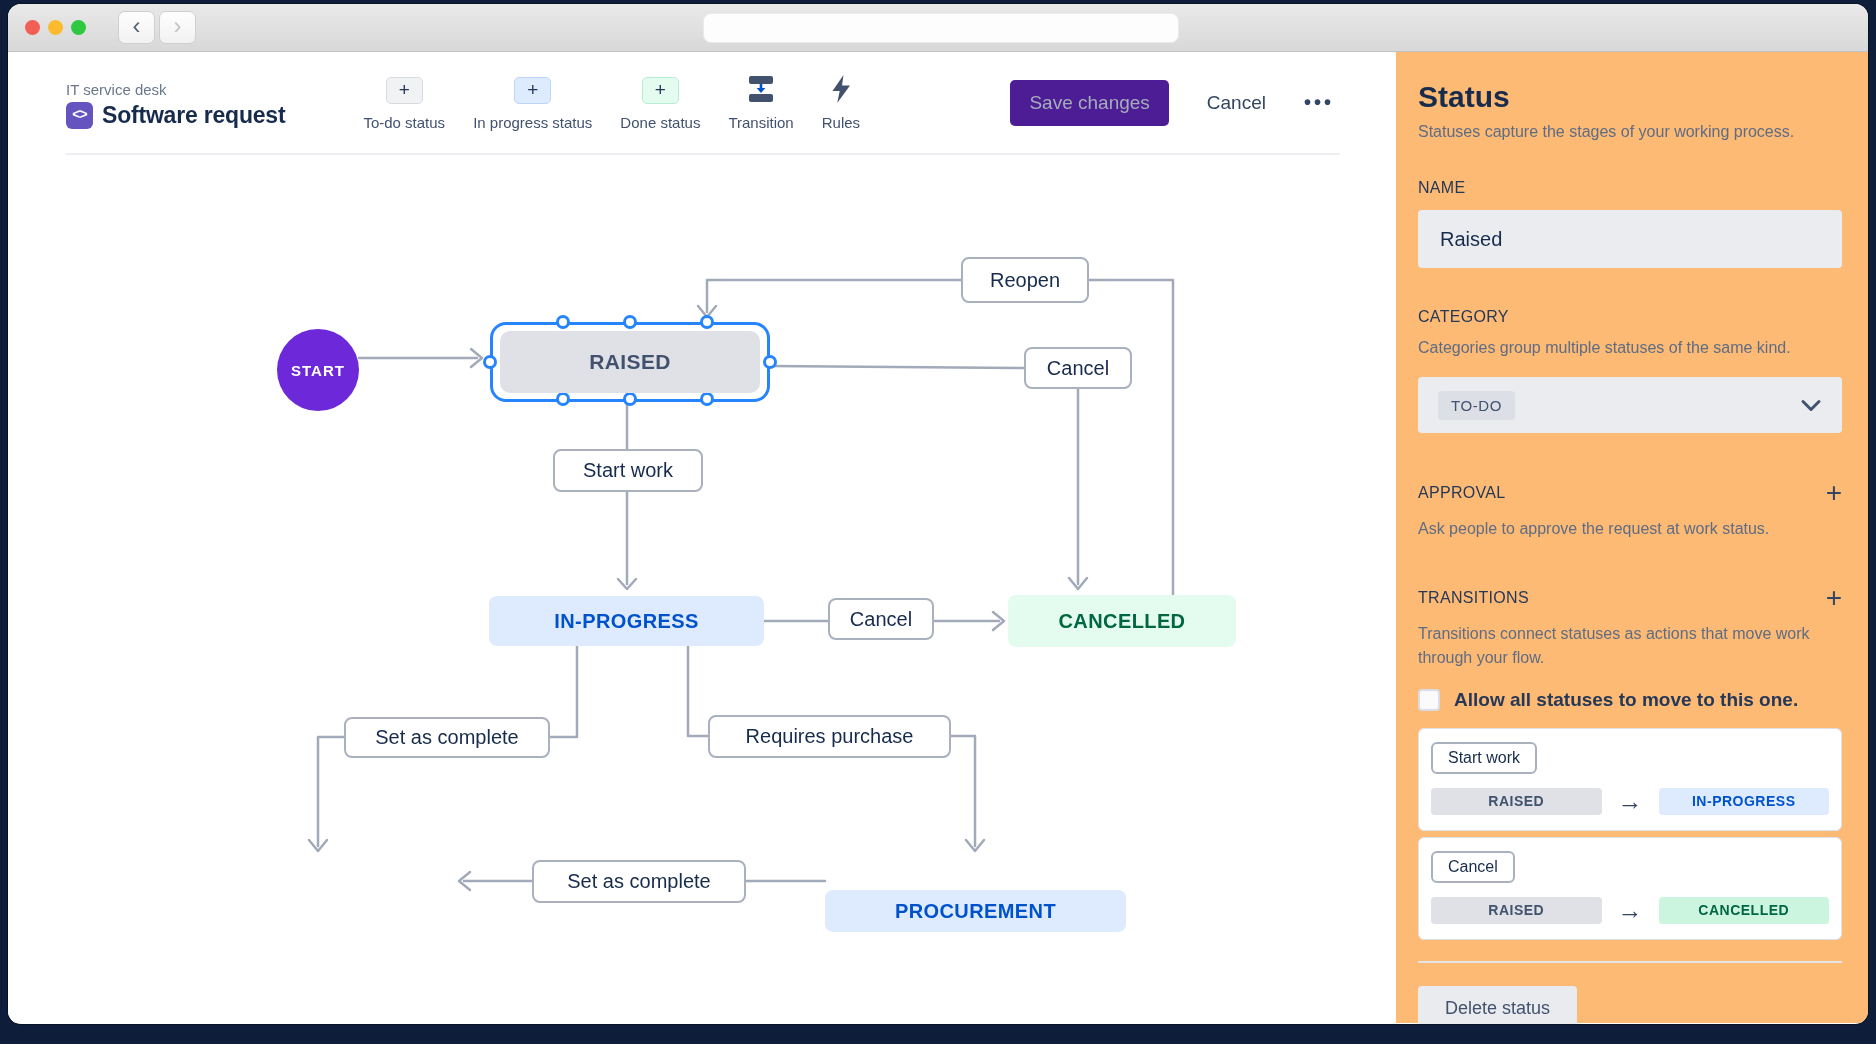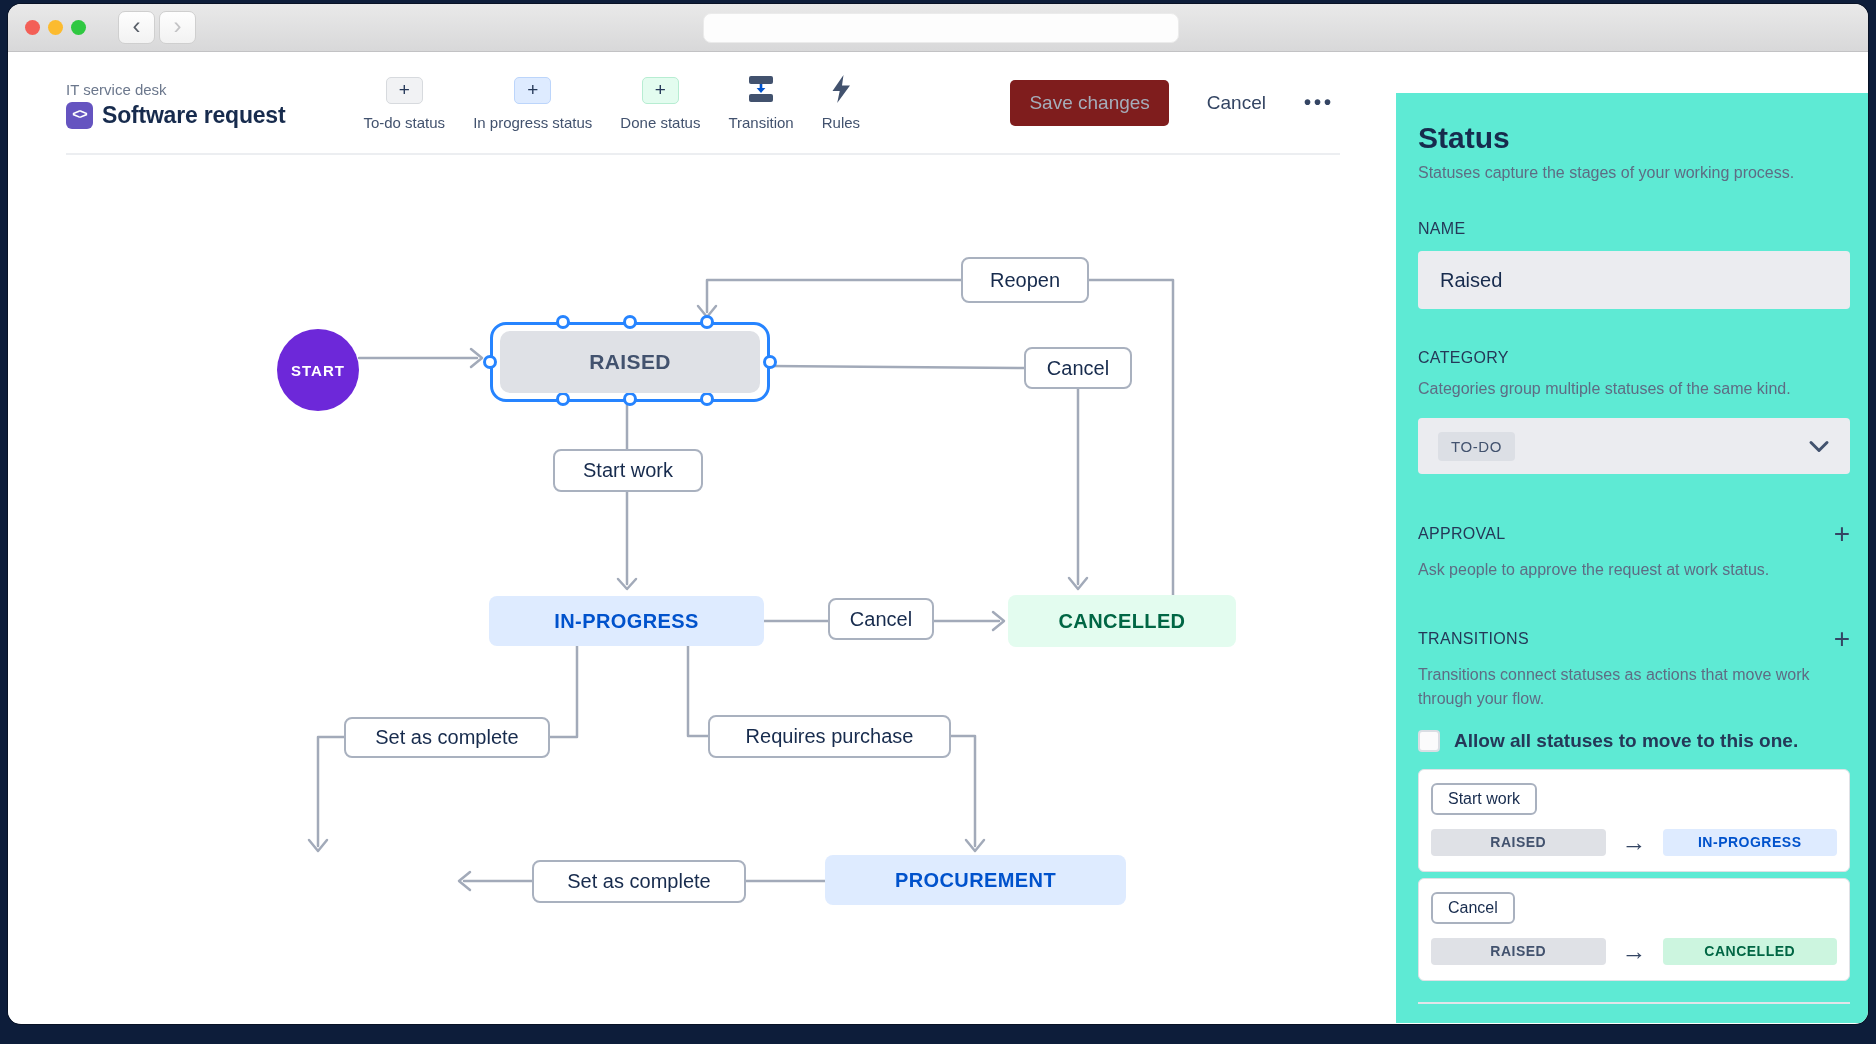--- a/index.html
+++ b/index.html
@@ -41,21 +41,21 @@
   .tool-item { display:flex; flex-direction:column; align-items:center; gap:10px; cursor:pointer; }
   .chip-btn { width:37px; height:27px; border-radius:5px; display:flex; align-items:center;
               justify-content:center; font-size:19px; color:#253858; line-height:1; padding-bottom:2px; }
   .chip-todo { background:#f1f2f4; border:1px solid #d7dade; }
   .chip-prog { background:#deebff; border:1px solid #bcd5fb; }
   .chip-done { background:#e3fcef; border:1px solid #b7edd2; }
   .tool-label { font-size:15px; color:#42526e; white-space:nowrap; }
   .tool-ico { height:30px; display:flex; align-items:center; }
 
   .tool-right { margin-left:auto; display:flex; align-items:center; gap:38px; padding-right:6px; }
-  .save-btn { background:#7f1d1d; color:#a5adba; border:none; border-radius:5px; padding:12px 19px;
+  .save-btn { background:#4c1d95; color:#a5adba; border:none; border-radius:5px; padding:12px 19px;
               font-size:19px; font-family:inherit; font-weight:500; }
   .cancel-lnk { font-size:19px; color:#344563; font-weight:500; }
   .more-dots { font-size:20px; color:#344563; letter-spacing:3px; font-weight:700; }
 
   
   .canvas { position:absolute; top:103px; left:0; width:1388px; height:868px; }
   .edges { position:absolute; top:0; left:0; }
   .edges path { stroke:#a2aab9; stroke-width:2.5; fill:none; stroke-linecap:round; stroke-linejoin:round; }
 
   .node { position:absolute; display:flex; align-items:center; justify-content:center;
@@ -63,39 +63,39 @@
   .node-start { left:269px; top:174px; width:82px; height:82px; border-radius:50%;
                 background:#6d28d9; color:#fff; font-size:15px; letter-spacing:1px; }
   .node-gray  { background:#dfe1e6; color:#42526e; }
   .node-blue  { background:#deebff; color:#0052cc; }
   .node-green { background:#e3fcef; color:#006644; }
 
   .node-raised      { left:492px; top:176px; width:260px; height:62px; font-size:21px; border-radius:10px; }
   .node-inprogress  { left:481px; top:441px; width:275px; height:50px; }
   .node-cancelled   { left:1000px; top:440px; width:228px; height:52px; }
   .node-complete    { left:167px; top:700px; width:280px; height:53px; }
-  .node-procurement { left:817px; top:700px; width:301px; height:50px; }
+  .node-procurement { left:817px; top:735px; width:301px; height:42px; }
 
   .selection { position:absolute; left:482px; top:167px; width:280px; height:80px;
                border:3px solid #2684ff; border-radius:16px; }
   .handle { position:absolute; width:14px; height:14px; background:#fff; border:3px solid #2684ff;
             border-radius:50%; }
 
   .lbl { position:absolute; background:#fff; border:2px solid #a9b1bf; border-radius:8px;
          display:flex; align-items:center; justify-content:center; font-size:20px; color:#172b4d; }
   .lbl-reopen   { left:953px; top:102px; width:128px; height:46px; }
   .lbl-cancel-t { left:1016px; top:192px; width:108px; height:42px; }
   .lbl-startwork{ left:545px; top:294px; width:150px; height:43px; }
   .lbl-cancel-m { left:820px; top:443px; width:106px; height:42px; }
   .lbl-setcomp-l{ left:336px; top:562px; width:206px; height:41px; }
   .lbl-reqpurch { left:700px; top:560px; width:243px; height:43px; }
   .lbl-setcomp-b{ left:524px; top:705px; width:214px; height:43px; }
 
   
-  .panel { width:472px; background:#5eead4; padding:28px 18px 0 22px;margin-top:41px; }
+  .panel { width:472px; background:#fdba74; padding:28px 26px 0 22px; }
   .panel h1 { font-size:30px; font-weight:600; color:#172b4d; margin-bottom:9px; }
   .panel-sub { font-size:16px; color:#5e6c84; margin-bottom:38px; }
   .sec-label { font-size:16px; font-weight:400; color:#253858; letter-spacing:.3px; }
   .sec-head { display:flex; align-items:center; justify-content:space-between; }
   .plus-ico { font-size:28px; color:#344563; font-weight:400; line-height:1; cursor:pointer; }
   .help { font-size:16px; color:#5e6c84; line-height:1.45; margin-top:10px; }
 
   .name-input { margin-top:13px; margin-bottom:40px; height:58px; background:#ebecf0; border-radius:4px;
                 display:flex; align-items:center; padding-left:22px; font-size:20px; color:#172b4d; }
   .select-box { margin-top:18px; margin-bottom:46px; height:56px; background:#ebecf0; border-radius:4px;

